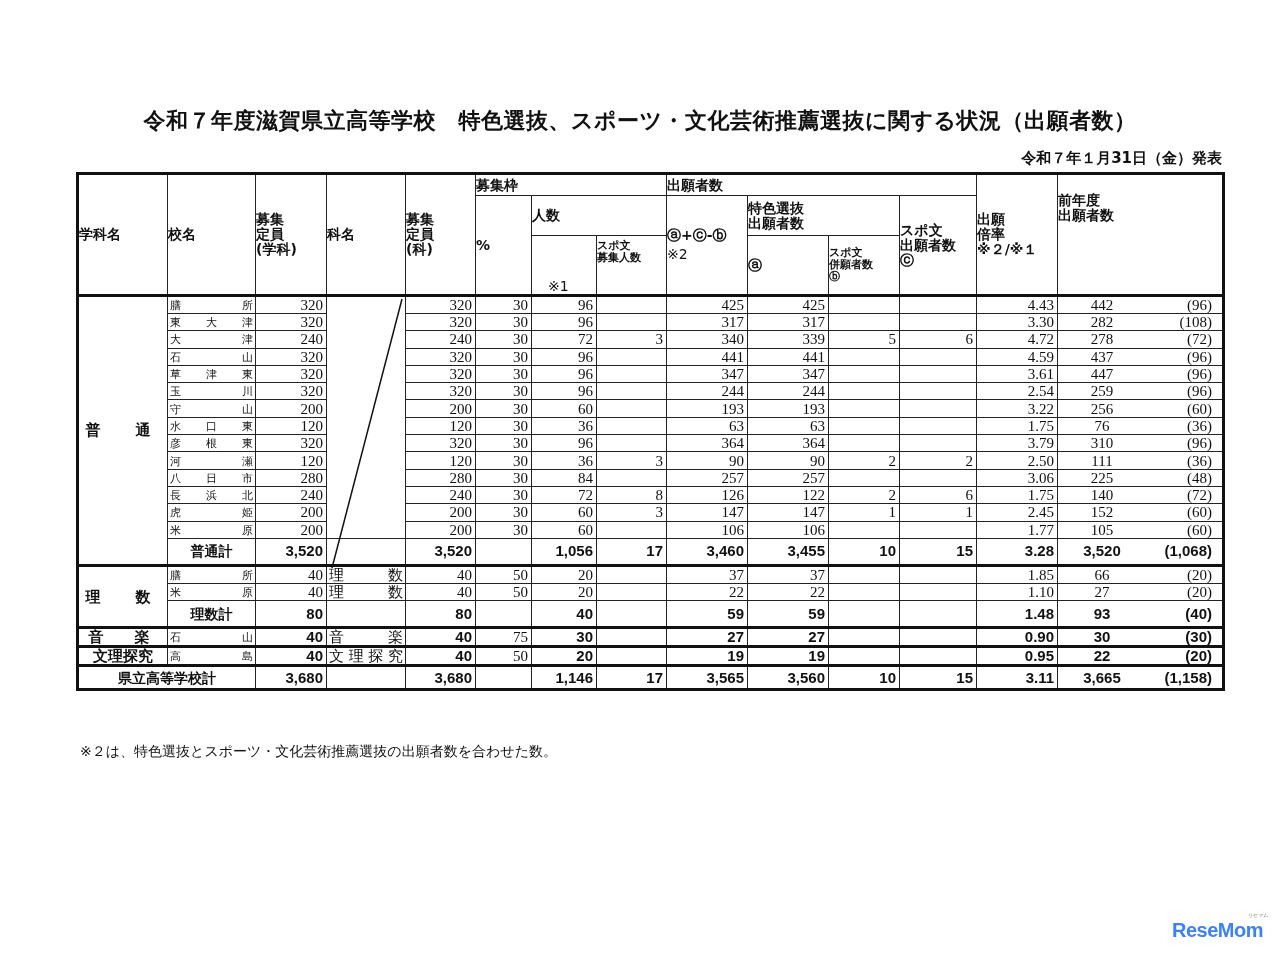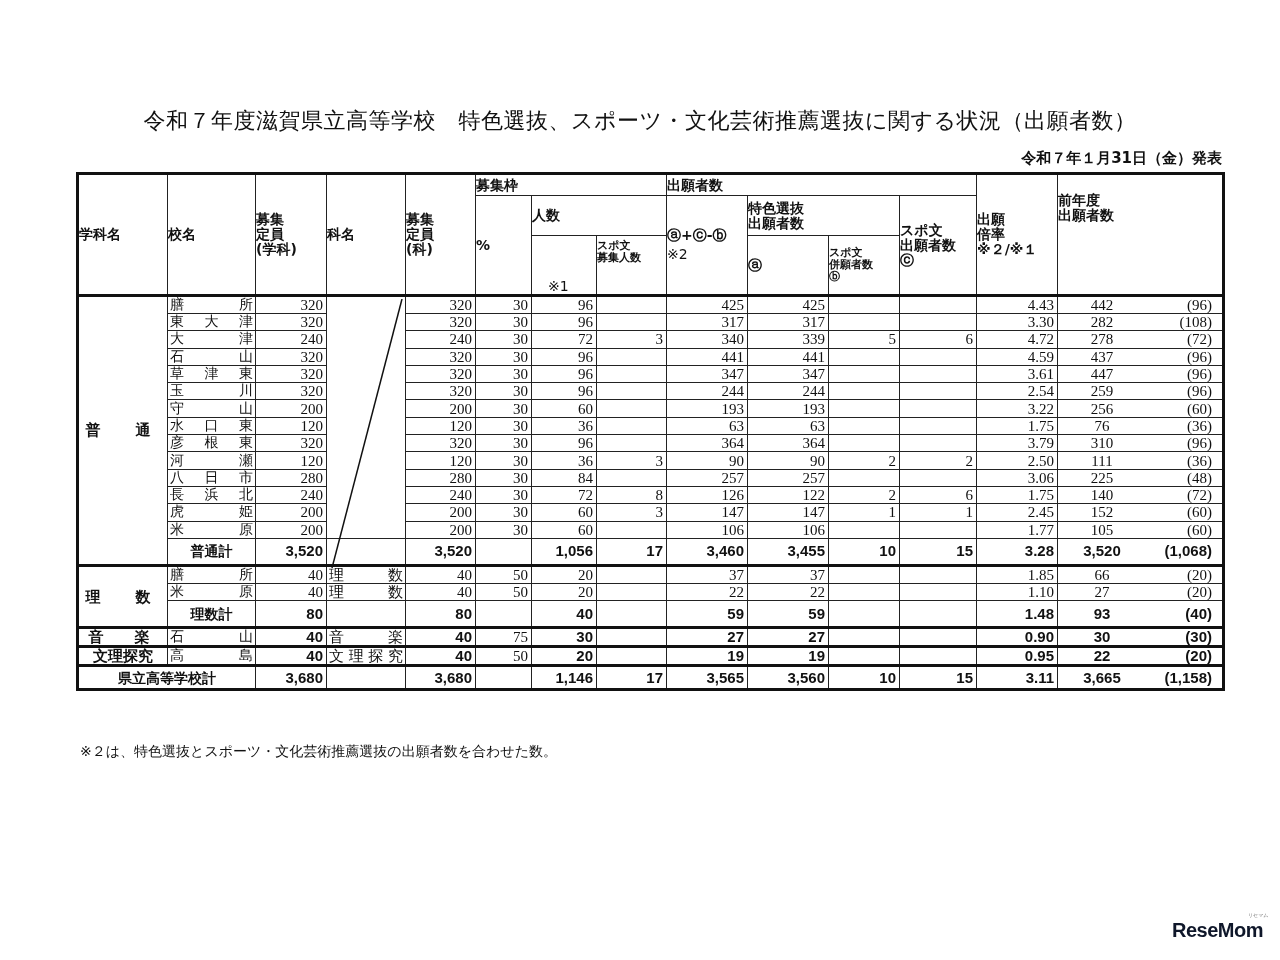--- a/index.html
+++ b/index.html
@@ -1,56 +1,56 @@
 <!DOCTYPE html>
 <html><head>
 <meta charset="utf-8">
 <style>
   * { box-sizing: border-box; margin: 0; padding: 0; }
   html, body { width: 1280px; height: 960px; background: #ffffff; overflow: hidden; }
   body { position: relative; font-family: "DejaVu Sans", sans-serif; color: #111; }
   .title {
     position: absolute; left: 0; top: 106px; width: 1280px; text-align: center;
-    font-size: 22px; font-weight: normal; letter-spacing: 0.5px;
+    font-size: 22px; font-weight: bold; letter-spacing: 0.5px;
   }
   .date {
     position: absolute; right: 58px; top: 149px; font-size: 15px; font-weight: bold;
   }
   table.main {
     position: absolute; left: 76px; top: 172px; width: 1147px;
     border-collapse: collapse; table-layout: fixed;
     border: 3px solid #111;
   }
   table.main td, table.main th {
     border: 1px solid #222; padding: 0; overflow: hidden; white-space: nowrap;
   }
   th { font-weight: bold; font-size: 14px; line-height: 15px; text-align: left; vertical-align: middle; font-family: "DejaVu Sans", sans-serif; }
   th.small { font-size: 11px; line-height: 12px; }
   th .note { display:block; font-weight: normal; font-size: 14px; margin-top: 4px; }
   thead tr.h1 th { height: 22px; }
   thead tr.h2 th { height: 40px; }
   thead tr.h3 th { height: 60px; }
   thead { border-bottom: 3px solid #111; }
   td { font-family: "Liberation Serif", serif; font-size: 15px; height: 17.3px; line-height: 16px; text-align: right; padding-right: 3px !important; }
-  td.school { text-align: justify; text-align-last: justify; padding: 0 2px !important; font-family: "Liberation Serif", serif; font-size: 14px; letter-spacing: 0; margin-left: 40px; }
+  td.school { text-align: justify; text-align-last: justify; padding: 0 2px !important; font-family: "Liberation Serif", serif; font-size: 11px; letter-spacing: 0; margin-left: 40px; }
   td.dept { font-family: "DejaVu Sans", sans-serif; font-weight: bold; font-size: 15px; text-align: center; letter-spacing: 10px; padding-right: 0 !important; }
   td.course { text-align: justify; text-align-last: justify; padding: 0 2px !important; }
   td.prev { text-align: left; padding: 0 !important; text-decoration: underline; }
   td.prev .pv { display: inline-block; width: 88px; text-align: center; }
   td.prev .pp { display: inline-block; width: 74px; text-align: right; padding-right: 8px; }
   tr.sub td { font-family: "Liberation Sans", sans-serif; font-weight: bold; font-size: 15px; height: 27px; }
   tr.sub td.label { text-align: center; font-family: "DejaVu Sans", sans-serif; font-size: 14px; padding-right: 0 !important; }
   tr.sep-top td { border-top: 3px solid #111; }
   tr.bold td { font-family: "Liberation Sans", sans-serif; font-weight: bold; }
   tr.bold td.school, tr.bold td.course { font-family: "Liberation Serif", serif; font-weight: normal; }
   tr.total td { height: 24px; font-family: "Liberation Sans", sans-serif; font-weight: bold; font-size: 15px; }
   tr.total td.label { text-align: center; font-family: "DejaVu Sans", sans-serif; font-size: 14px; padding-right:0 !important; }
   .diag { position: absolute; left: 330px; top: 299px; width: 75px; height: 269px; pointer-events: none; }
   .footnotes { position: absolute; left: 80px; top: 742px; font-size: 14px; line-height: 18.5px; }
-  .logo { position: absolute; left: 1172px; top: 919px; font-family: "Liberation Sans", sans-serif; font-weight: bold; font-size: 20px; color: #0f172a; letter-spacing: -0.5px; }
+  .logo { position: absolute; left: 1172px; top: 919px; font-family: "Liberation Sans", sans-serif; font-weight: bold; font-size: 20px; color: #3b82f6; letter-spacing: -0.5px; }
   .logo-ruby { position: absolute; left: 1248px; top: 912px; font-size: 5px; color: #777; }
 </style>
 </head>
 <body>
 
 <div class="title">令和７年度滋賀県立高等学校　特色選抜、スポーツ・文化芸術推薦選抜に関する状況（出願者数）</div>
 <div class="date">令和７年１月31日（金）発表</div>
 
 <table class="main">
   <colgroup>

